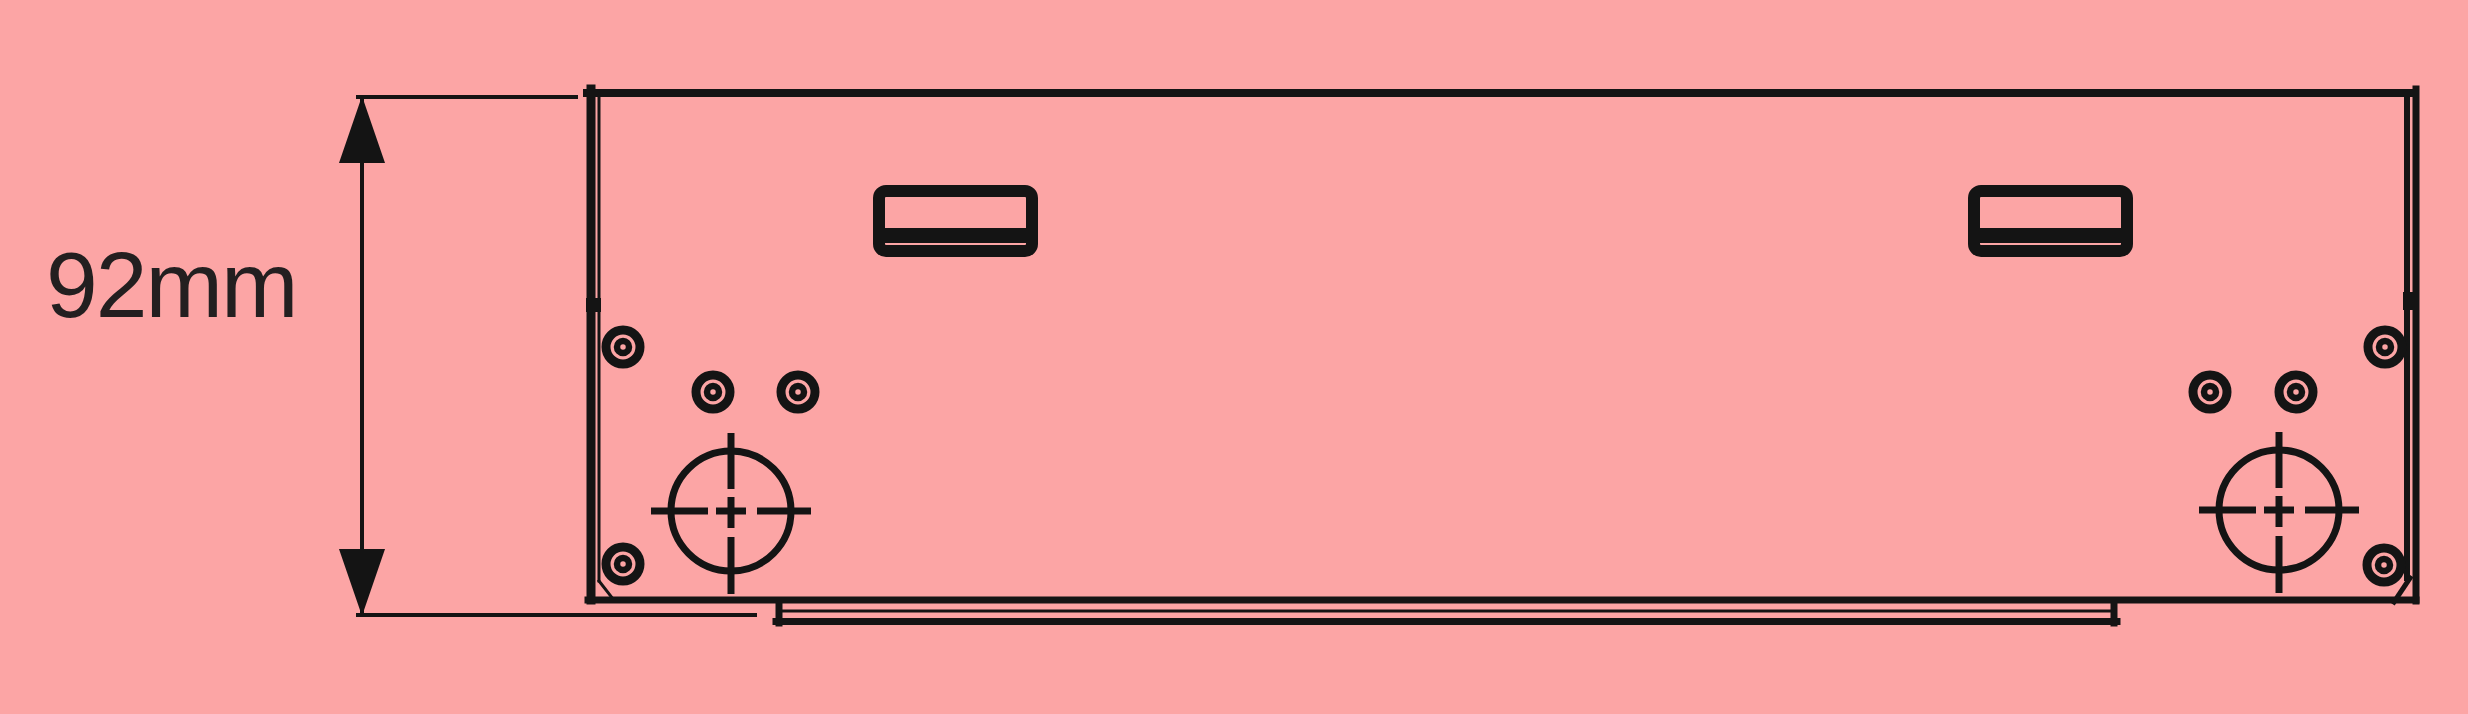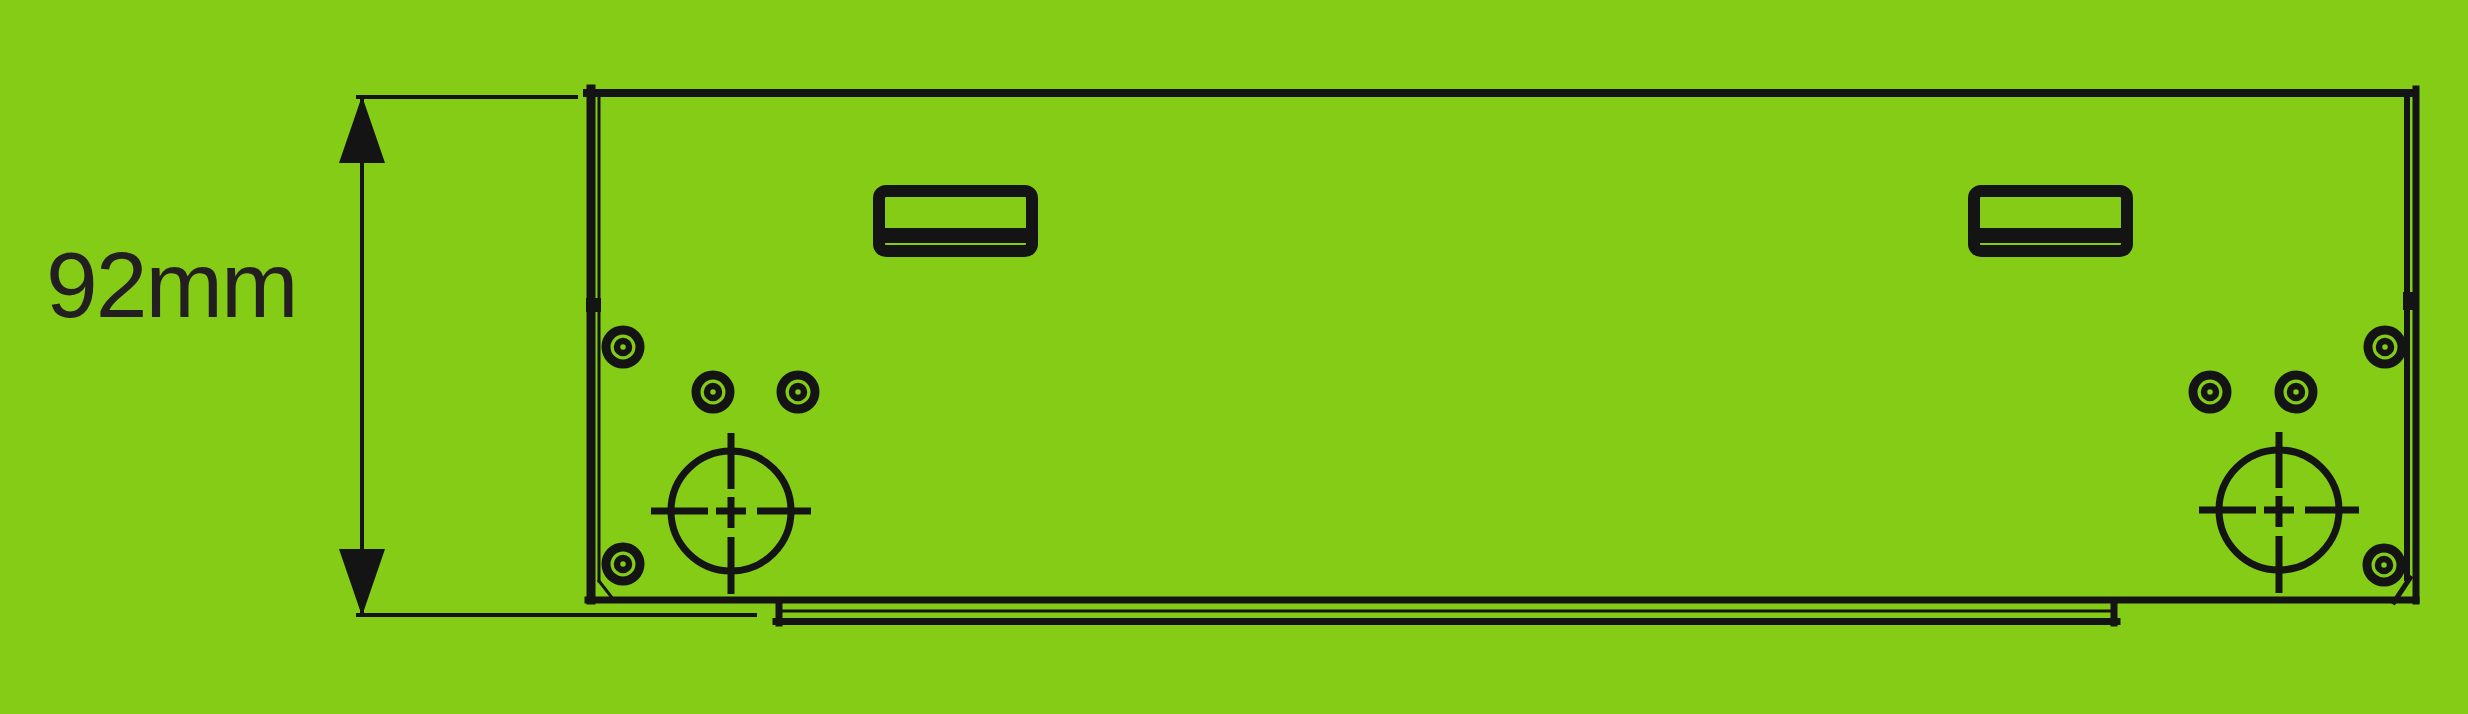--- a/index.html
+++ b/index.html
@@ -1,19 +1,19 @@
 <!DOCTYPE html>
 <html><head>
 <meta charset="utf-8">
 <style>
   html,body{margin:0;padding:0;}
   .stage{
     position:relative;
     width:2468px;height:714px;
-    background:#84cc16;
+    background:#fca5a5;
     overflow:hidden;
     font-family:"Liberation Sans", sans-serif;
     text-align:center;
   }
   svg{position:absolute;left:0;top:0;display:block;}
   .dim-label{
     font-family:"Liberation Sans", sans-serif;
     font-size:93px;
     letter-spacing:-2px;
     fill:#231f20;

